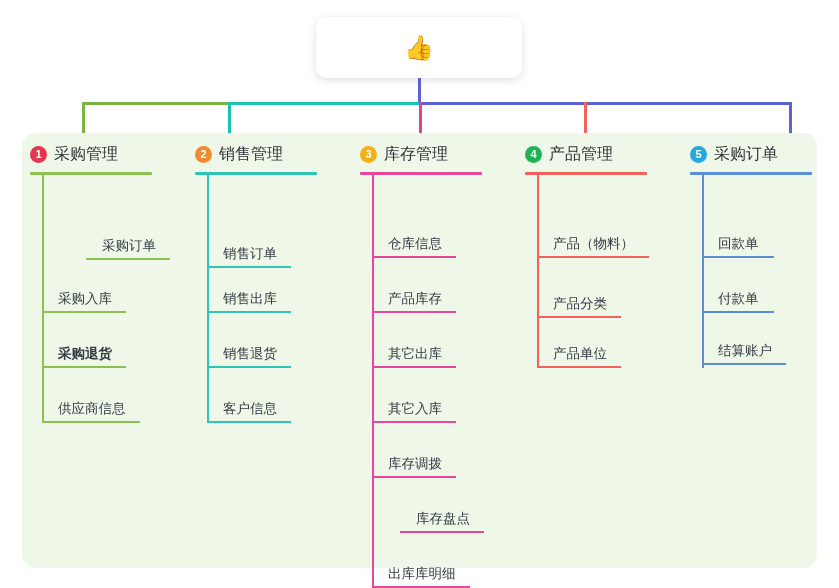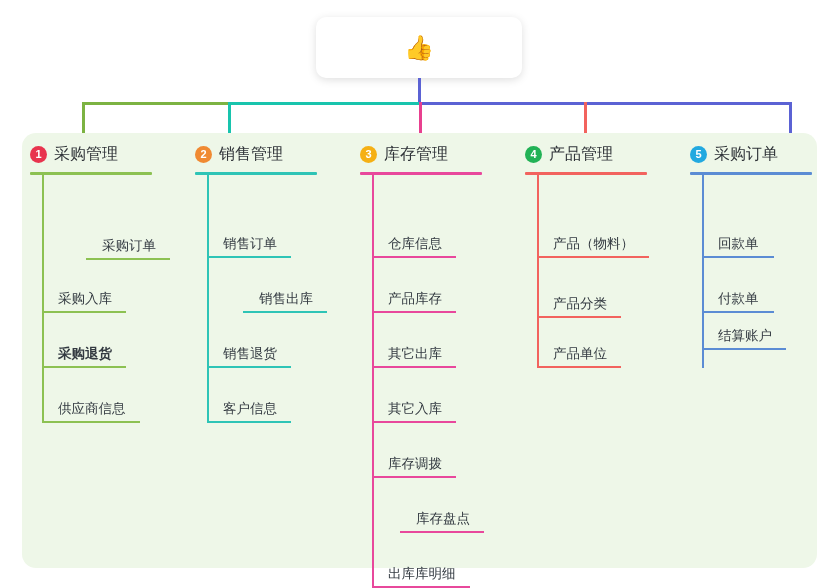--- a/index.html
+++ b/index.html
@@ -118,25 +118,25 @@
             <div class="item-rule" style="width: 98px; background: rgb(140, 193, 82);"></div>
           </div>
         </div>
         <div class="col" style="left: 165px;">
           <div class="col-header">
             <span class="badge" style="background: rgb(240, 138, 50);">2</span>
             <span class="col-title">销售管理</span>
           </div>
           <div class="header-rule" style="width: 122px; background: rgb(46, 196, 182);"></div>
           <div class="spine" style="height: 248px; background: rgb(46, 196, 182);"></div>
-          <div class="item" style="top: 70px; width: 84px; height: 55px; padding-left: 20px;">
+          <div class="item" style="top: 80px; width: 84px; height: 55px; padding-left: 20px;">
             <span class="item-label">销售订单</span>
             <div class="item-rule" style="width: 84px; background: rgb(46, 196, 182);"></div>
           </div>
-          <div class="item" style="top: 125px; width: 84px; height: 55px; margin-left: 36px;">
+          <div class="item" style="top: 125px; width: 84px; height: 55px;">
             <span class="item-label">销售出库</span>
             <div class="item-rule" style="width: 84px; background: rgb(46, 196, 182);"></div>
           </div>
           <div class="item" style="top: 180px; width: 84px; height: 55px;">
             <span class="item-label">销售退货</span>
             <div class="item-rule" style="width: 84px; background: rgb(46, 196, 182);"></div>
           </div>
           <div class="item" style="top: 235px; width: 84px; height: 55px;">
             <span class="item-label">客户信息</span>
             <div class="item-rule" style="width: 84px; background: rgb(46, 196, 182);"></div>
@@ -206,21 +206,21 @@
           <div class="header-rule" style="width: 122px; background: rgb(91, 140, 212);"></div>
           <div class="spine" style="height: 193px; background: rgb(91, 140, 212);"></div>
           <div class="item" style="top: 70px; width: 72px; height: 55px;">
             <span class="item-label">回款单</span>
             <div class="item-rule" style="width: 72px; background: rgb(91, 140, 212);"></div>
           </div>
           <div class="item" style="top: 125px; width: 72px; height: 55px;">
             <span class="item-label">付款单</span>
             <div class="item-rule" style="width: 72px; background: rgb(91, 140, 212);"></div>
           </div>
-          <div class="item" style="top: 180px; width: 84px; height: 37px;">
+          <div class="item" style="top: 180px; width: 84px; height: 52px;">
             <span class="item-label">结算账户</span>
             <div class="item-rule" style="width: 84px; background: rgb(91, 140, 212);"></div>
           </div>
         </div>
       </div>
   </div>
 
 </div>
 
 </body></html>

